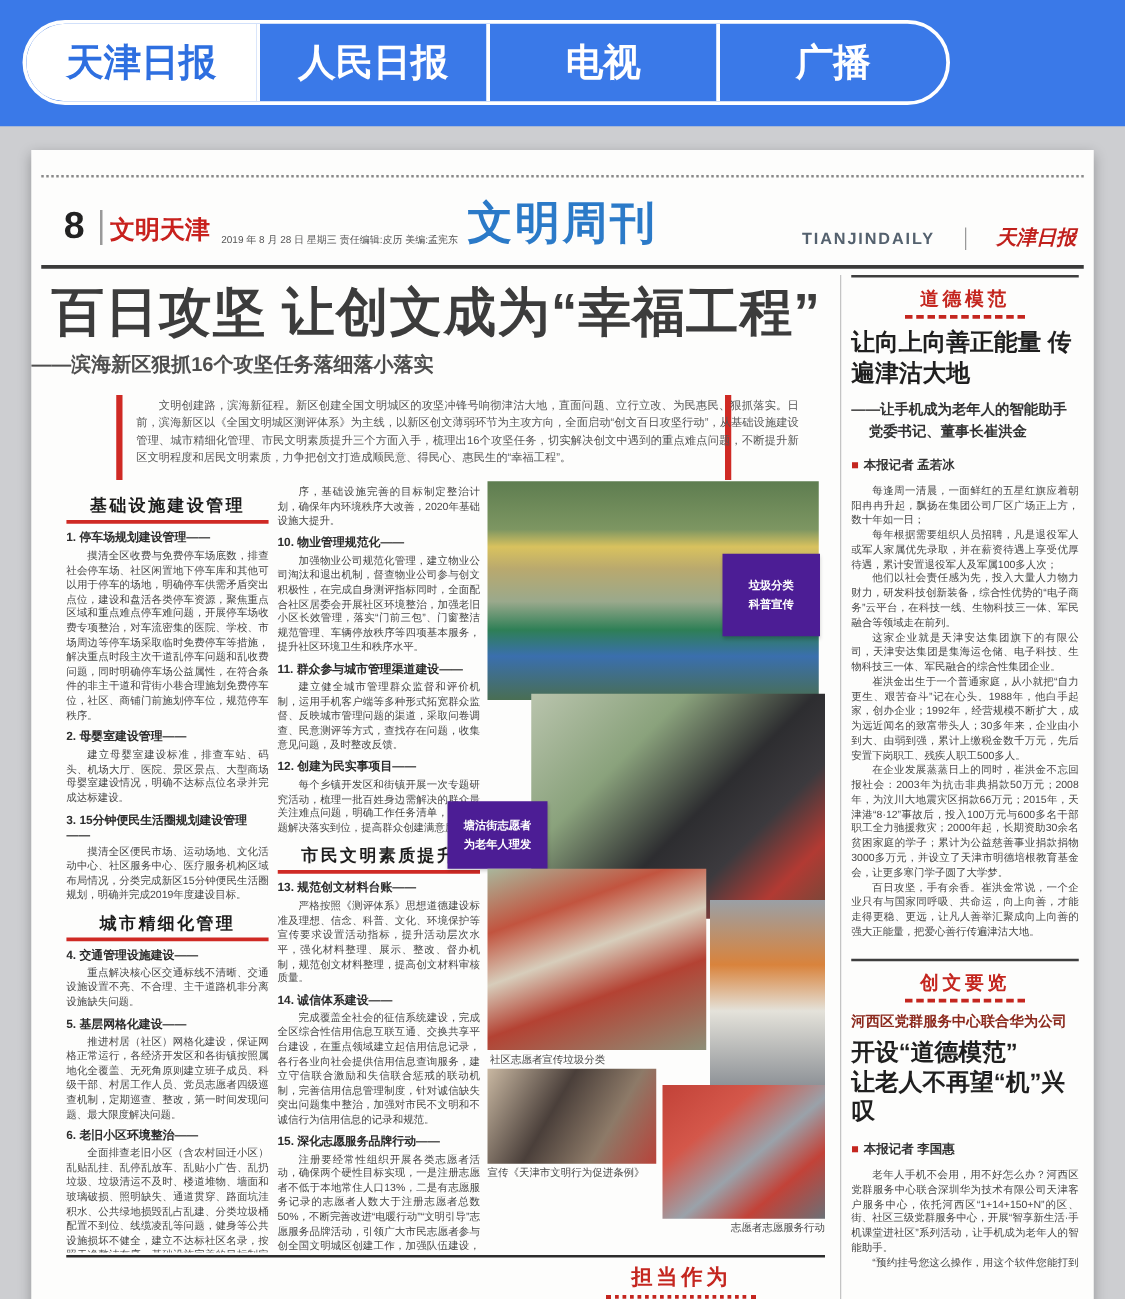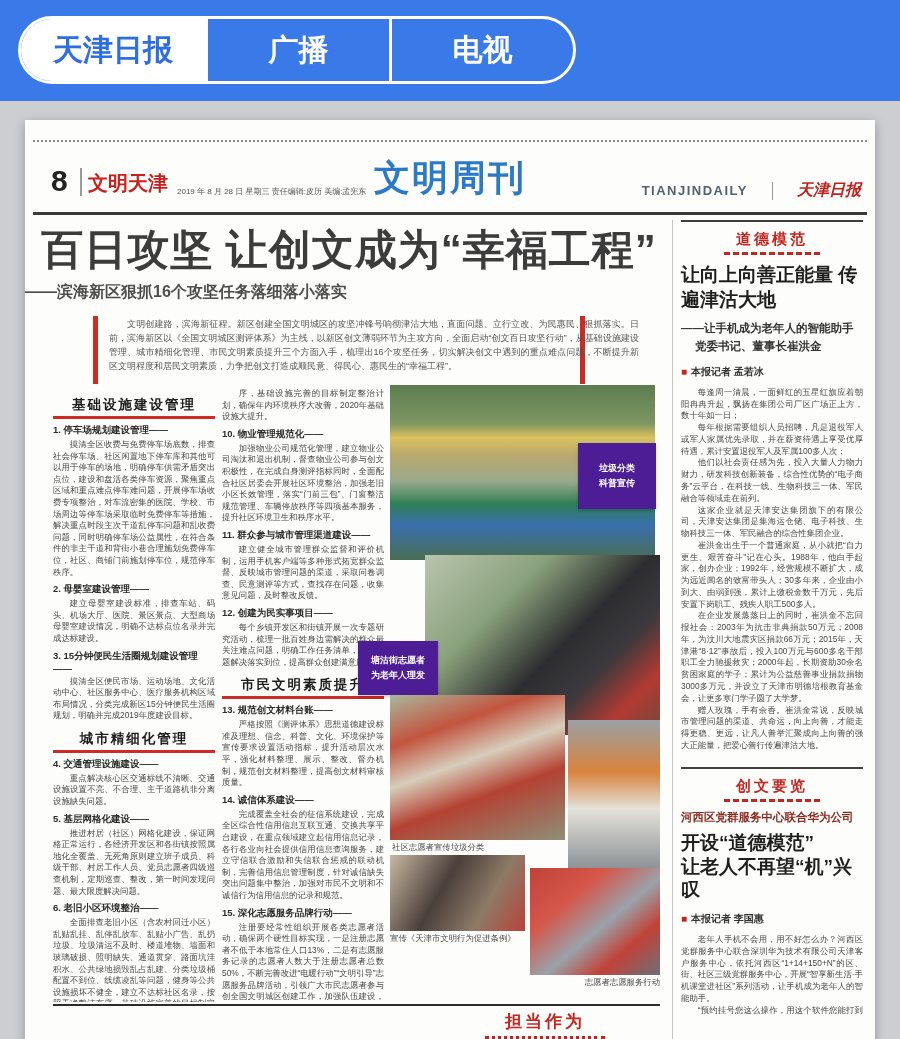--- a/index.html
+++ b/index.html
@@ -104,22 +104,23 @@
   .duty-tag { position:absolute; left:440px; top:890px; width:160px; text-align:center;
               font-size:17px; font-weight:900; color:#c4261f; letter-spacing:3px; }
   .duty-tag .u { display:block; margin:3px auto 0; width:120px; border-bottom:3px dotted #c4261f; }
 </style>
 </head>
 <body>
 
 <div class="topbar">
   <nav class="tabs" id="tab-strip">
       <div class="tab active">天津日报</div>
+      <div class="tab">人民日报</div>
+      <div class="tab">电视</div>
       <div class="tab">广播</div>
-      <div class="tab">电视</div>
     </nav>
 </div>
 
 <div class="page">
   <div class="dotted-rule"></div>
 
   <div class="masthead">
     <span class="pageno">8</span>
     <span class="mast-bar"></span>
     <span class="edition">文明天津</span>
@@ -208,21 +209,21 @@
     <div class="reporter">
       <span class="sq">■</span><span>本报记者 孟若冰</span>
     </div>
     <div class="side-body moral-body" id="moral-body">
         <p>每逢周一清晨，一面鲜红的五星红旗应着朝阳冉冉升起，飘扬在集团公司厂区广场正上方，数十年如一日；</p>
         <p>每年根据需要组织人员招聘，凡是退役军人或军人家属优先录取，并在薪资待遇上享受优厚待遇，累计安置退役军人及军属100多人次；</p>
         <p>他们以社会责任感为先，投入大量人力物力财力，研发科技创新装备，综合性优势的“电子商务”云平台，在科技一线、生物科技三一体、军民融合等领域走在前列。</p>
         <p>这家企业就是天津安达集团旗下的有限公司，天津安达集团是集海运仓储、电子科技、生物科技三一体、军民融合的综合性集团企业。</p>
         <p>崔洪金出生于一个普通家庭，从小就把“自力更生、艰苦奋斗”记在心头。1988年，他白手起家，创办企业；1992年，经营规模不断扩大，成为远近闻名的致富带头人；30多年来，企业由小到大、由弱到强，累计上缴税金数千万元，先后安置下岗职工、残疾人职工500多人。</p>
         <p>在企业发展蒸蒸日上的同时，崔洪金不忘回报社会：2003年为抗击非典捐款50万元；2008年，为汶川大地震灾区捐款66万元；2015年，天津港“8·12”事故后，投入100万元与600多名干部职工全力驰援救灾；2000年起，长期资助30余名贫困家庭的学子；累计为公益慈善事业捐款捐物3000多万元，并设立了天津市明德培根教育基金会，让更多寒门学子圆了大学梦。</p>
-        <p>赠人玫瑰，手有余香。崔洪金常说，反映城市管理问题的渠道、共命运，向上向善，才能走得更稳、更远，让凡人善举汇聚成向上向善的强大正能量，把爱心善行传遍津沽大地。</p>
+        <p>百日攻坚，手有余香。崔洪金常说，一个企业只有与国家同呼吸、共命运，向上向善，才能走得更稳、更远，让凡人善举汇聚成向上向善的强大正能量，把爱心善行传遍津沽大地。</p>
       </div>
 
     <div class="side-rule review-rule"></div>
     <div class="tagline">创文要览</div>
     <div class="review-kicker">河西区党群服务中心联合华为公司</div>
     <h2 class="review-title">
       <div>开设“道德模范”</div>
       <div>让老人不再望“机”兴叹</div>
     </h2>
     <div class="reporter">

